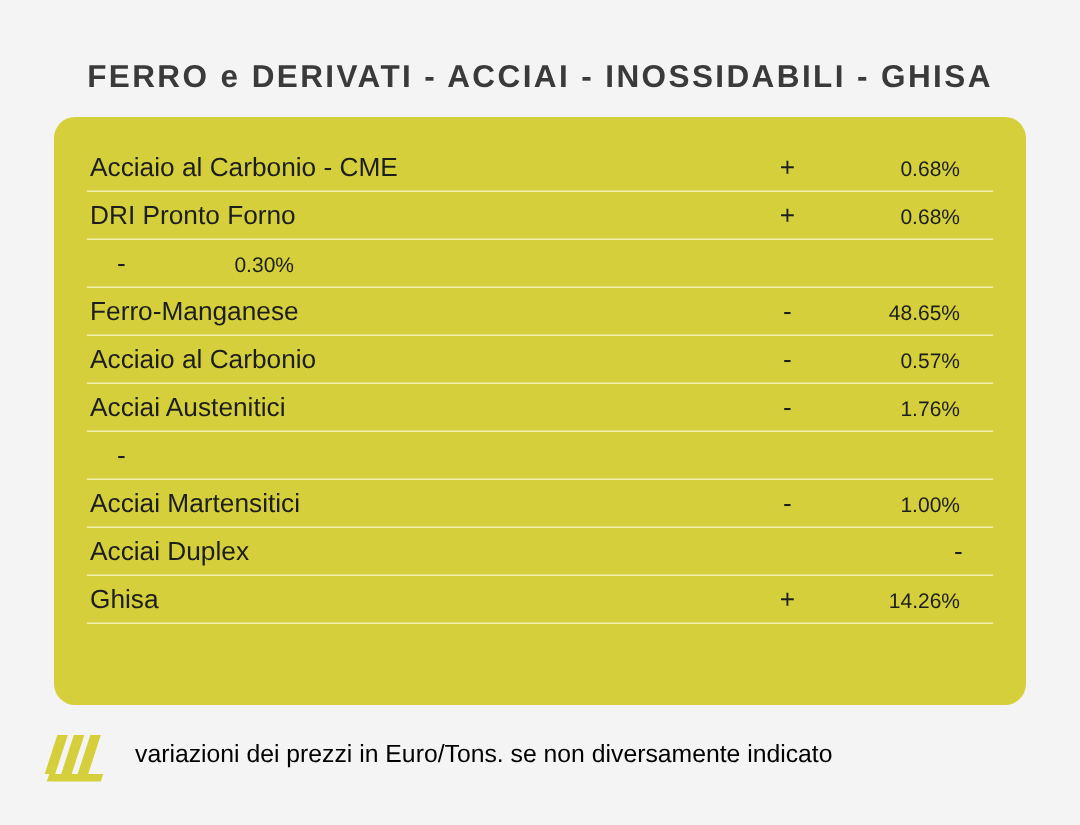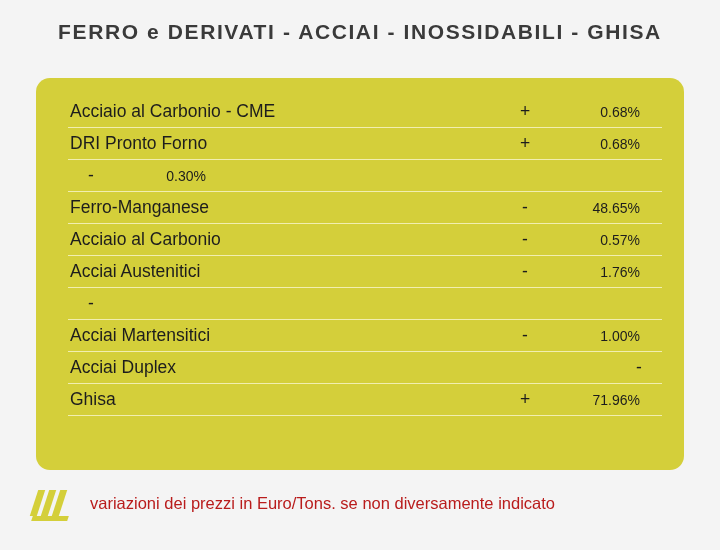--- a/index.html
+++ b/index.html
@@ -18,37 +18,36 @@
     width: 720px;
     height: 550px;
     box-sizing: border-box;
   }
   .title {
     text-align: center;
     font-size: 21px;
     letter-spacing: 1.6px;
     color: #3a3a3a;
     font-weight: 600;
-    padding-top: 20px;
+    padding-top: 40px;
     padding-bottom: 0;
   }
   .panel {
     position: absolute;
     left: 36px;
     top: 78px;
     width: 648px;
     height: 392px;
     background: #d4cf3a;
     border-radius: 14px;
     box-sizing: border-box;
     padding: 18px 22px 0 22px;
   }
   .rows {
     display: block;
-    margin-left: 10px;
   }
   .row {
     display: flex;
     align-items: center;
     height: 32px;
     border-bottom: 1px solid #f1eeb0;
     box-sizing: border-box;
   }
   .row .label {
     flex: 1 1 auto;
@@ -103,21 +102,21 @@
     position: absolute;
     left: 2px;
     top: 30px;
     width: 36px;
     height: 5px;
     background: #d4cf3a;
     transform: skewX(-18deg);
   }
   .footer-note {
     font-size: 16.5px;
-    color: #b91c1c;
+    color: #000000;
   }
 </style>
 </head>
 <body>
 
 <div class="page">
 
   <div class="title">FERRO e DERIVATI - ACCIAI - INOSSIDABILI - GHISA</div>
 
   <div class="panel">
@@ -159,21 +158,21 @@
           <div class="sign">-</div>
           <div class="value">1.00%</div>
         </div>
         <div class="row">
           <div class="label">Acciai Duplex</div>
           <div class="sign">-</div>
         </div>
         <div class="row">
           <div class="label">Ghisa</div>
           <div class="sign">+</div>
-          <div class="value">71.96%</div>
+          <div class="value">14.26%</div>
         </div>
       </div>
   </div>
 
   <div class="footer">
     <div class="footer-logo">
       <span class="s1"></span>
         <span class="s2"></span>
         <span class="s3"></span>
       <div class="bar"></div>

